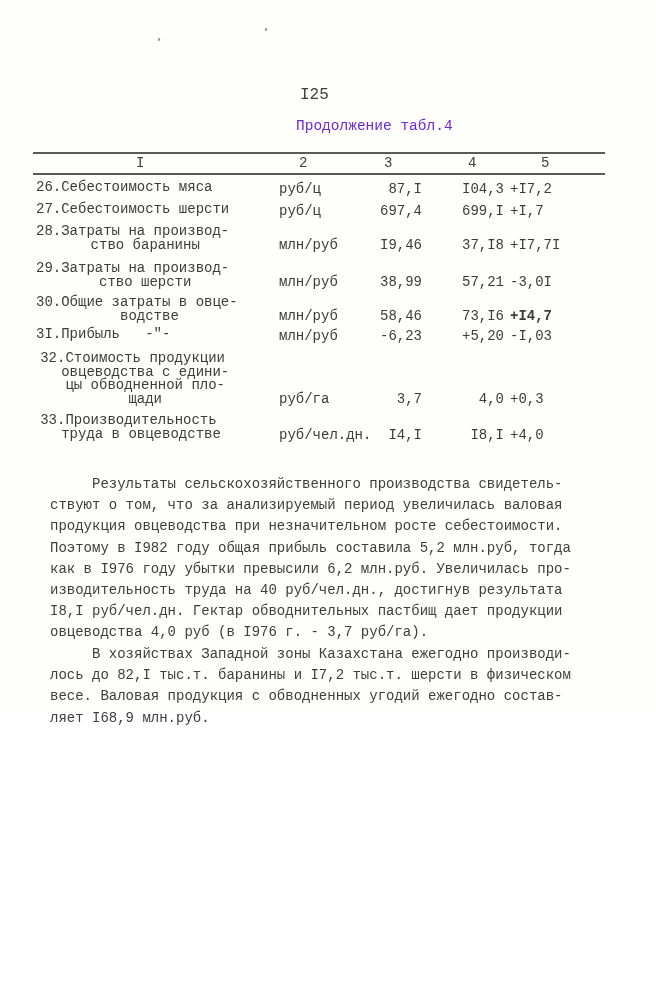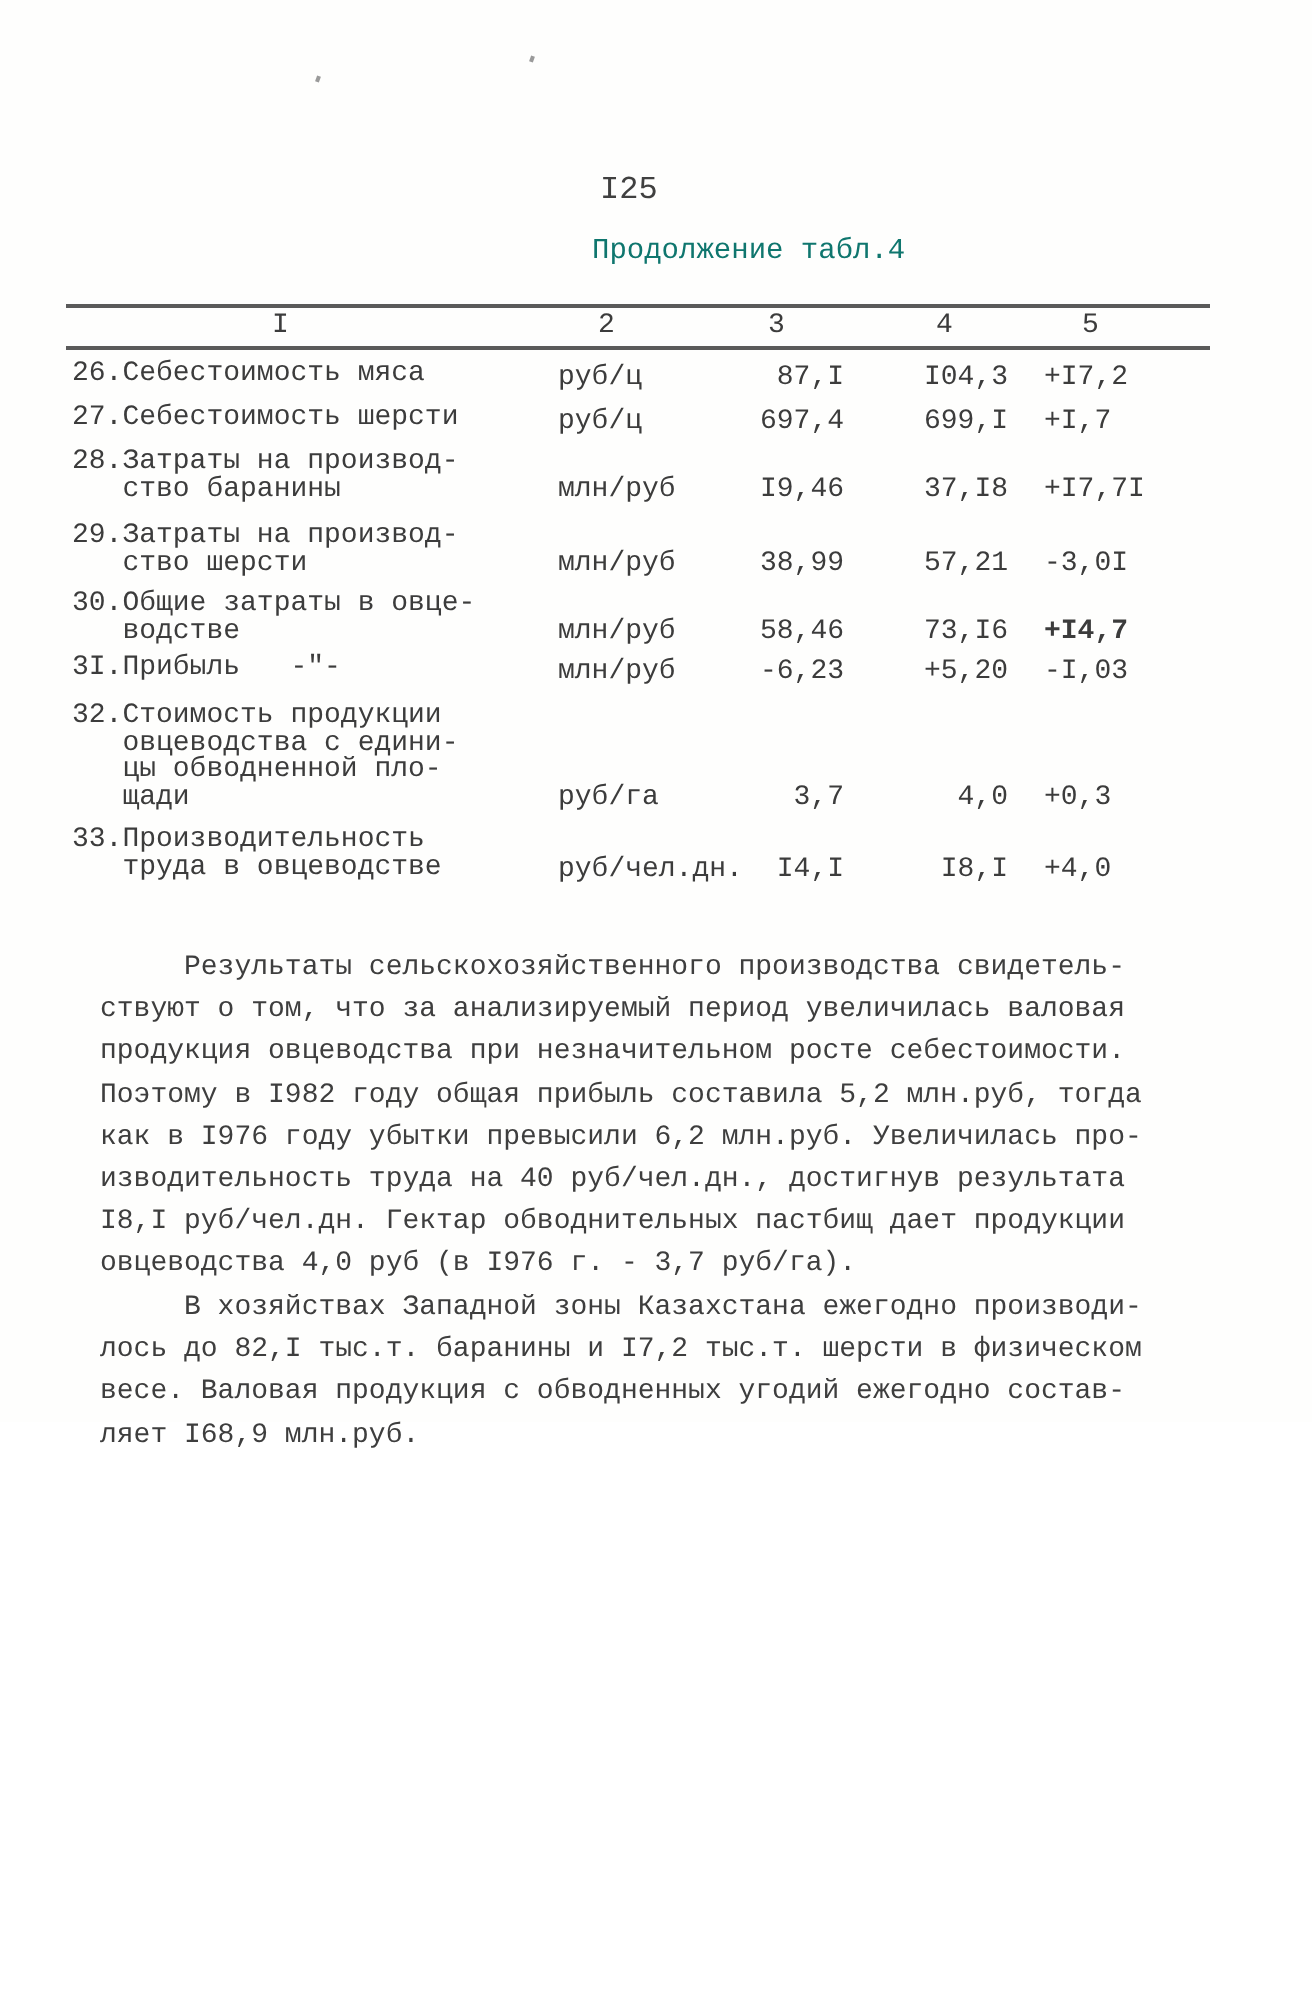--- a/index.html
+++ b/index.html
@@ -26,21 +26,21 @@
     position: absolute;
     left: 300px; top: 86px;
     font-size: 16px;
     letter-spacing: 0px;
     color: #404040;
   }
   .table-caption {
     position: absolute;
     left: 296px; top: 118px;
     font-size: 14.5px;
-    color: #0f766e;
+    color: #6d28d9;
   }
   .rule {
     position: absolute;
     left: 33px;
     width: 572px;
     height: 2px;
     background: #5a5a5a;
   }
   .rule.top { top: 152px; }
   .rule.mid { top: 173px; height: 1.5px; }
@@ -54,29 +54,30 @@
     position: absolute;
     left: 0; width: 656px;
     font-size: 14px;
     color: #3c3c3c;
   }
   .row .name {
     position: absolute;
     left: 36px;
     line-height: 13.5px;
     white-space: pre;
+    text-align: center;
   }
   .row .cell {
     position: absolute;
     white-space: nowrap;
   }
   .unit { left: 279px; }
   .c3 { left: 360px; width: 62px; text-align: right; }
   .c4 { left: 442px; width: 62px; text-align: right; }
-  .c5 { left: 522px; }
+  .c5 { left: 510px; }
   .para {
     position: absolute;
     left: 50px;
     width: 560px;
     font-size: 14px;
     line-height: 21.2px;
     color: #3e3e3e;
     white-space: pre;
   }
 </style>

